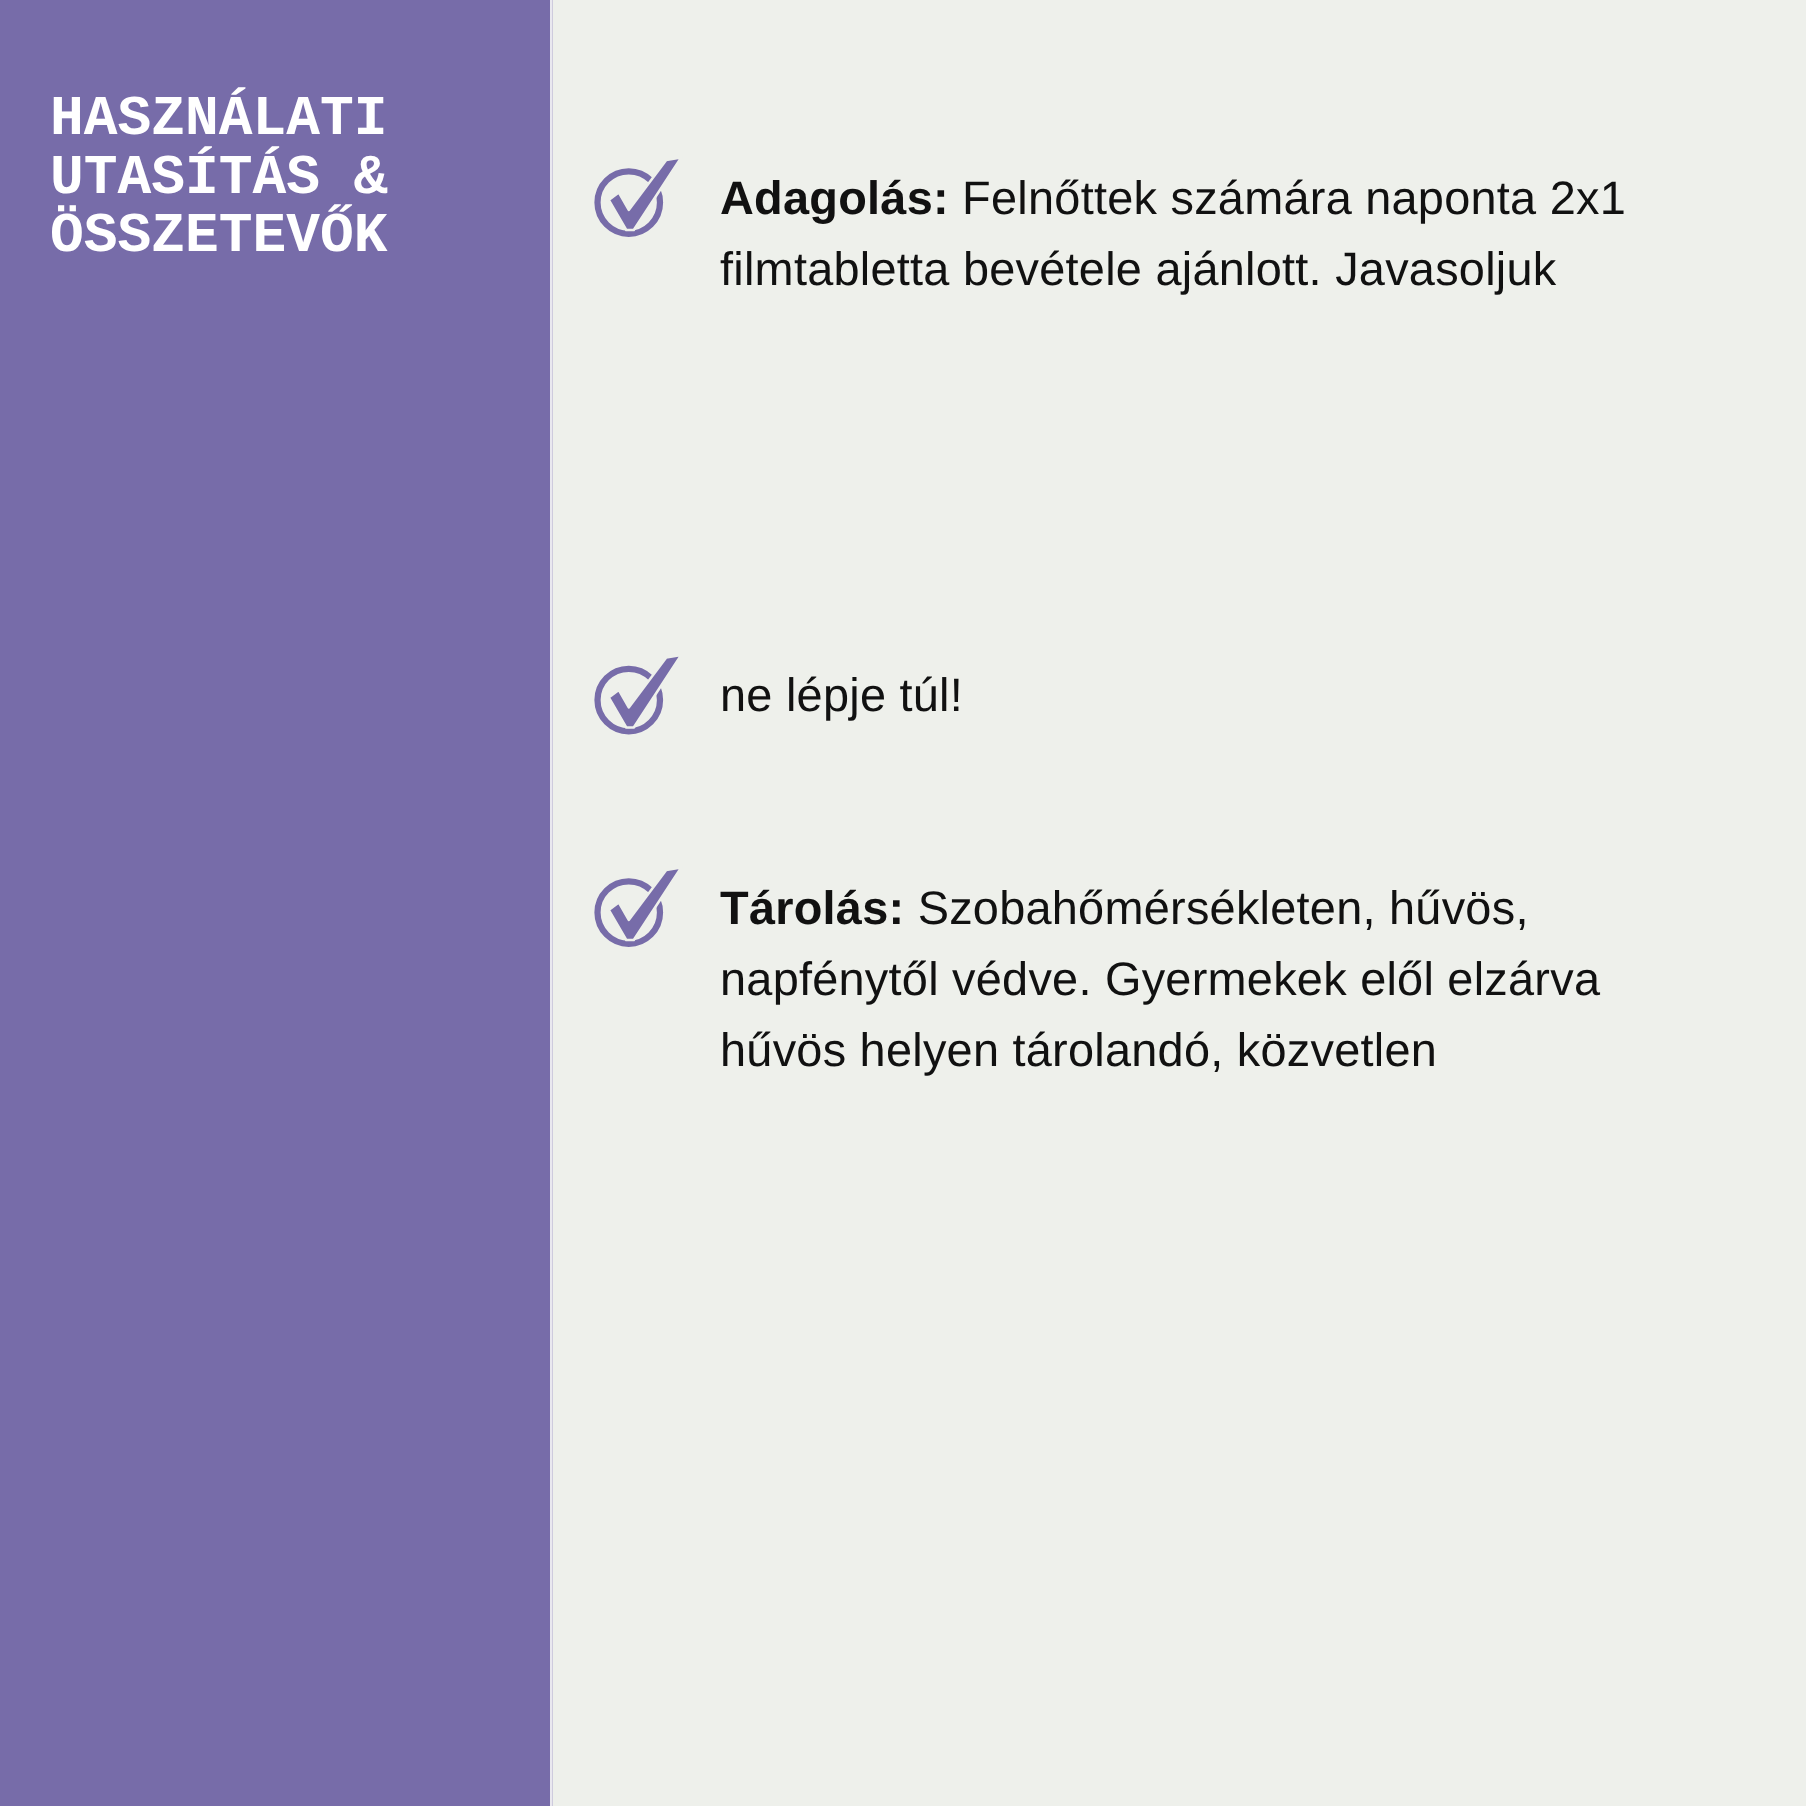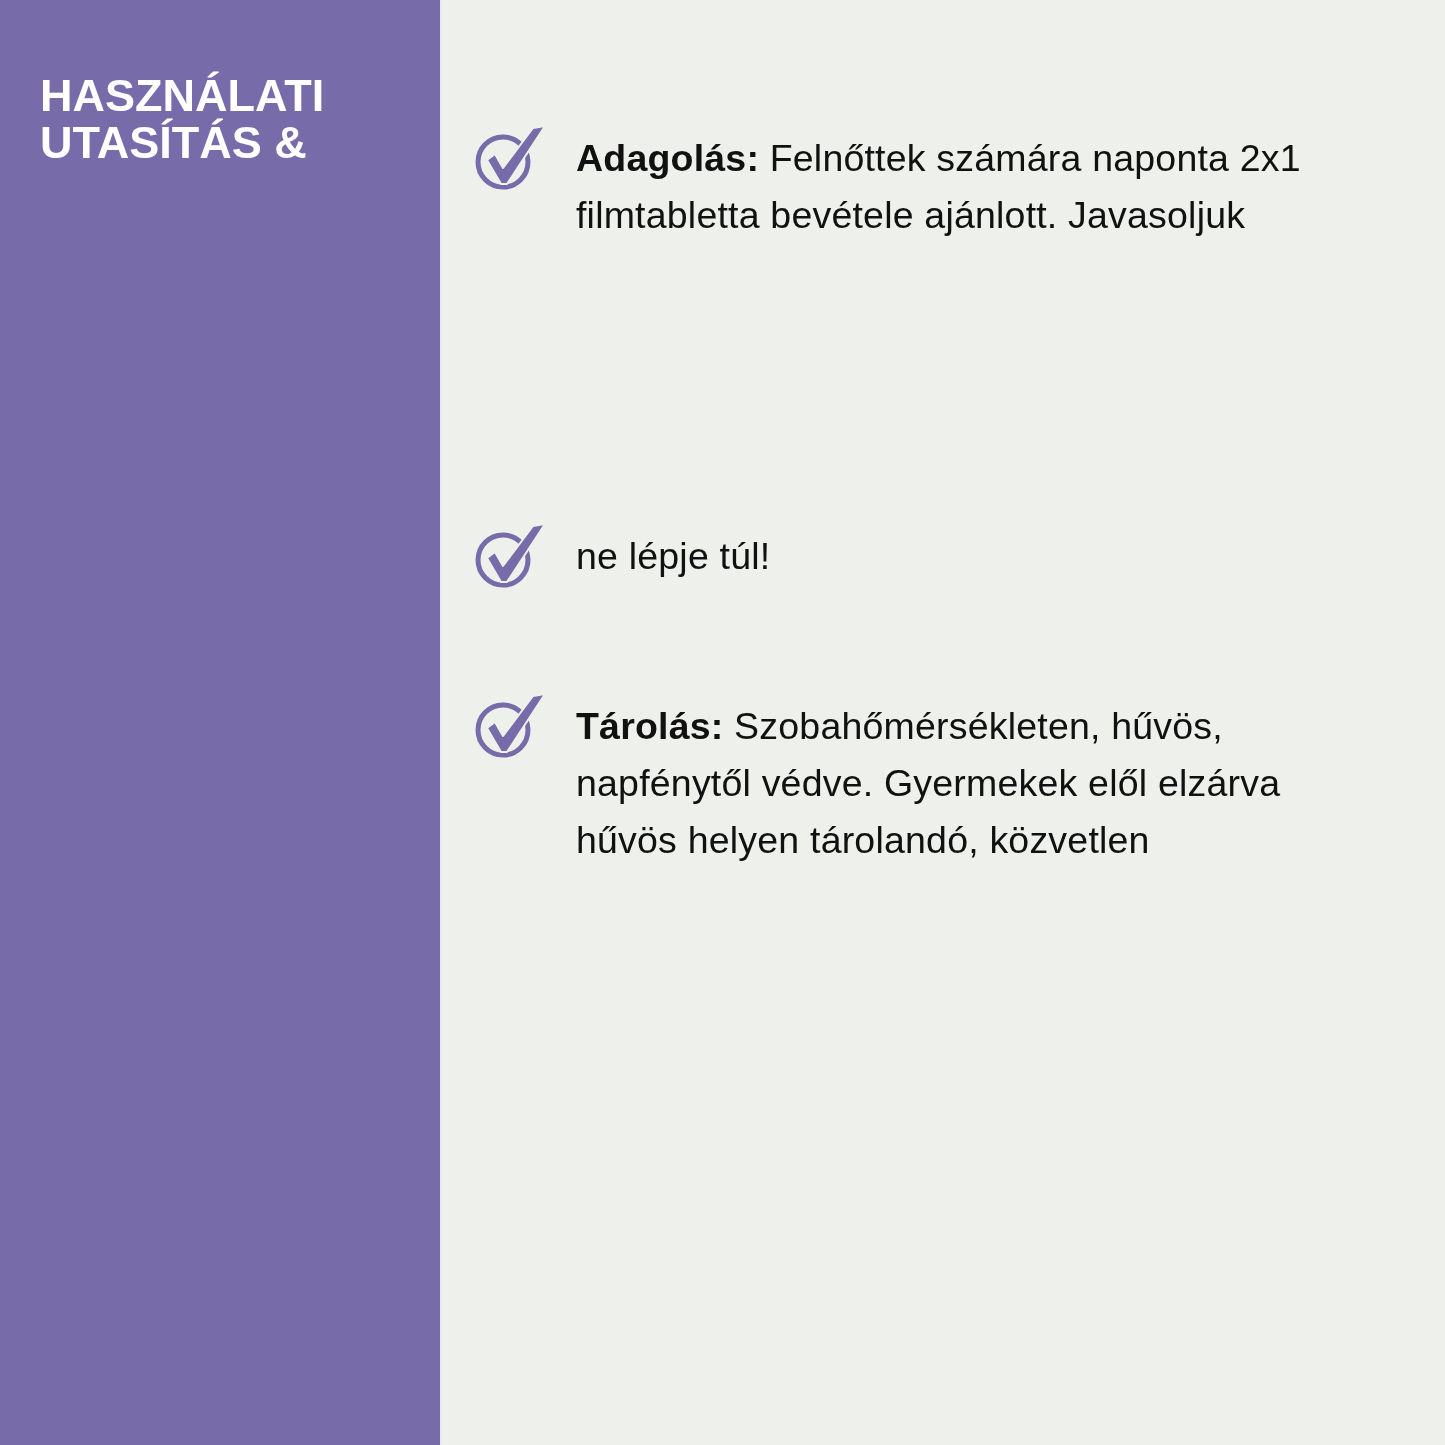--- a/index.html
+++ b/index.html
@@ -23,21 +23,21 @@
       background: #776ca9;
       border-right: 2px solid #e9e8ef;
       box-sizing: border-box;
     }
     .title {
       position: absolute;
       left: 40px;
       top: 72px;
       margin: 0;
       color: #ffffff;
-      font-family: Liberation Sans, sans-serif;
+      font-family: Liberation Mono, monospace;
       font-weight: bold;
       font-size: 45px;
       line-height: 47px;
       letter-spacing: 0px;
     }
     .title span { display: block; white-space: nowrap; }
     .main {
       position: absolute;
       left: 443px;
       top: 0;
@@ -71,20 +71,21 @@
     .text b { font-weight: bold; }
     .line { display: block; white-space: nowrap; }
   </style>
 </head>
 <body>
 
 <div class="sidebar">
   <h1 class="title">
     <span>HASZNÁLATI</span>
     <span>UTASÍTÁS &amp;</span>
+    <span>ÖSSZETEVŐK</span>
   </h1>
 </div>
 
 <div class="main">
 
   <div class="item" style="top:130px;">
     <svg class="check" viewBox="0 0 76 72">
       <circle cx="30" cy="40" r="25" fill="none" stroke="#776ca9" stroke-width="5"></circle>
       <path d="M14 38 L22 32 L30 46 L60 6 L72 4 L34 62 L28 62 Z" fill="#776ca9" stroke="#eef0eb" stroke-width="2" stroke-linejoin="round"></path>
     </svg>

